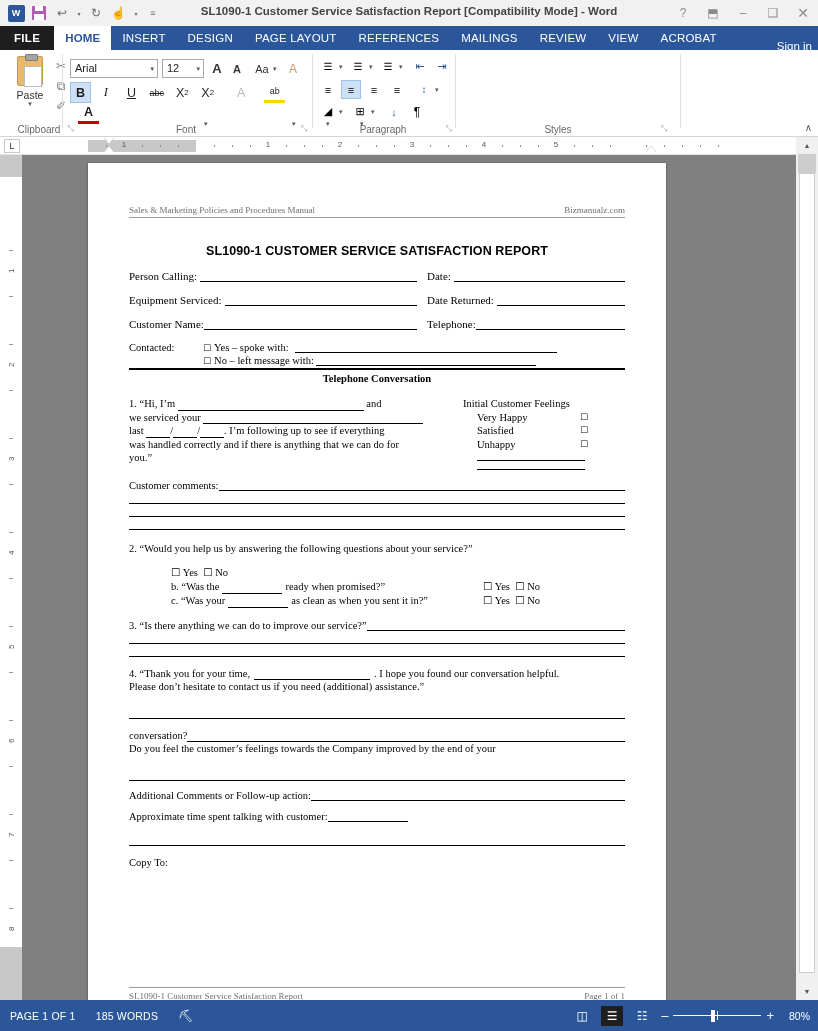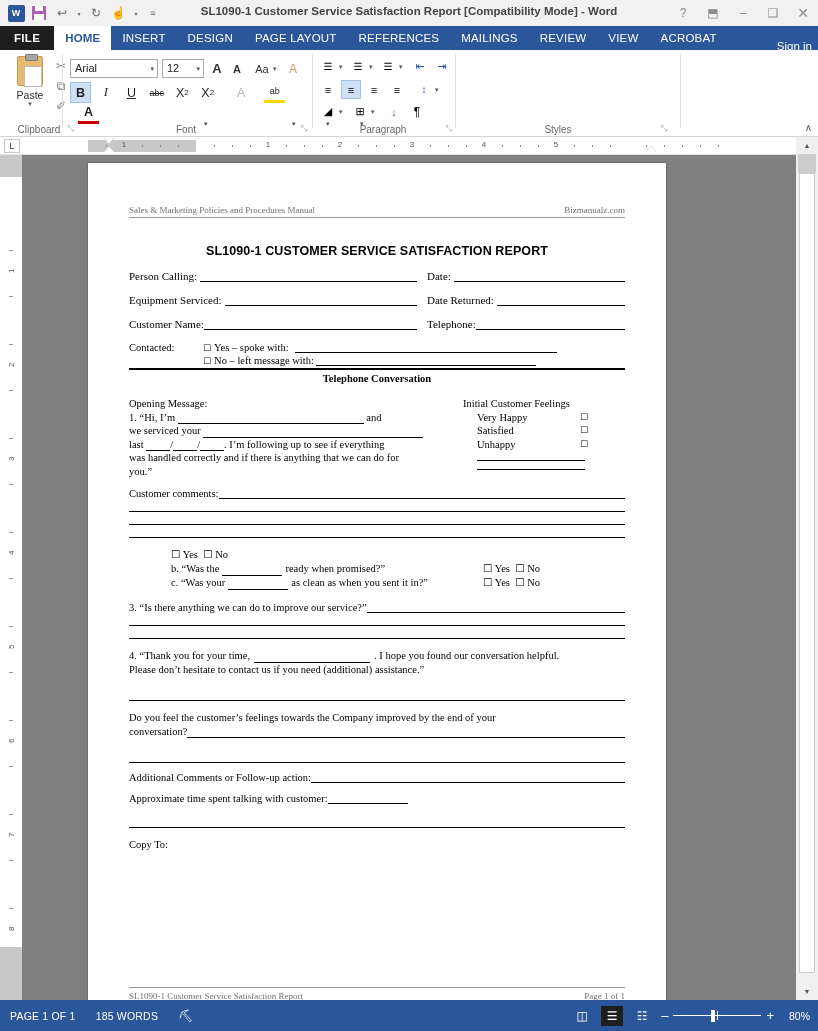--- a/index.html
+++ b/index.html
@@ -553,21 +553,20 @@
               <span>No – left message with:</span>
               <span class="fline" style="margin-left:2px;max-width:220px"></span>
             </div>
           </div>
         </div>
         <div class="hr-thick"></div>
         <div class="secthead">Telephone Conversation</div>
 
         <div class="twocol">
           <div class="leftcol">
-            <div>Opening Message:</div>
             <div>
               <span>1. “Hi, I’m</span>
               <span class="ul" style="width:186px"></span>
               <span>and</span>
             </div>
             <div>
               <span>we serviced your</span>
               <span class="ul" style="width:220px"></span>
             </div>
             <div>
@@ -597,20 +596,21 @@
         </div>
 
         <div style="margin-top:10px;display:flex;align-items:flex-end;font-size:10.5px">
           <span>Customer comments:</span>
           <span class="fline" style="margin-left:0"></span>
         </div>
         <div class="commentline"></div>
         <div class="commentline"></div>
         <div class="commentline"></div>
 
+        <div class="q">2. “Would you help us by answering the following questions about your service?”</div>
 
         <div style="margin-top:10px">
           <div class="sub">
             <span class="yn"><span>☐ Yes</span>&nbsp;&nbsp;<span>☐ No</span></span>
           </div>
           <div class="sub">
             <span class="txt"><span>b. “Was the</span><span class="ul" style="width:60px;margin:0 3px"></span><span>ready when promised?”</span></span>
             <span class="yn"><span>☐ Yes</span>&nbsp;&nbsp;<span>☐ No</span></span>
           </div>
           <div class="sub">
@@ -627,25 +627,25 @@
         <div class="commentline"></div>
 
         <div class="q" style="margin-top:10px">
           <span>4. “Thank you for your time,</span><span class="ul" style="width:116px;margin:0 4px"></span><span>. I hope you found our conversation helpful.</span>
           <div>Please don’t hesitate to contact us if you need (additional) assistance.”</div>
         </div>
 
         <div class="commentline" style="margin-top:12px"></div>
 
         <div style="margin-top:10px;font-size:10.5px;line-height:13.5px">
-          <div>Do you feel the customer’s feelings towards the Company improved by the end of your</div>
           <div style="display:flex;align-items:flex-end">
             <span>conversation?</span>
             <span class="fline" style="margin-left:0"></span>
           </div>
+          <div>Do you feel the customer’s feelings towards the Company improved by the end of your</div>
         </div>
         <div class="commentline" style="margin-top:12px"></div>
 
         <div style="margin-top:9px;display:flex;align-items:flex-end;font-size:10.5px">
           <span>Additional Comments or Follow-up action:</span>
           <span class="fline" style="margin-left:0"></span>
         </div>
         <div style="margin-top:10px;display:flex;align-items:flex-end;font-size:10.5px">
           <span>Approximate time spent talking with customer:</span>
           <span class="ul" style="width:80px"></span>

